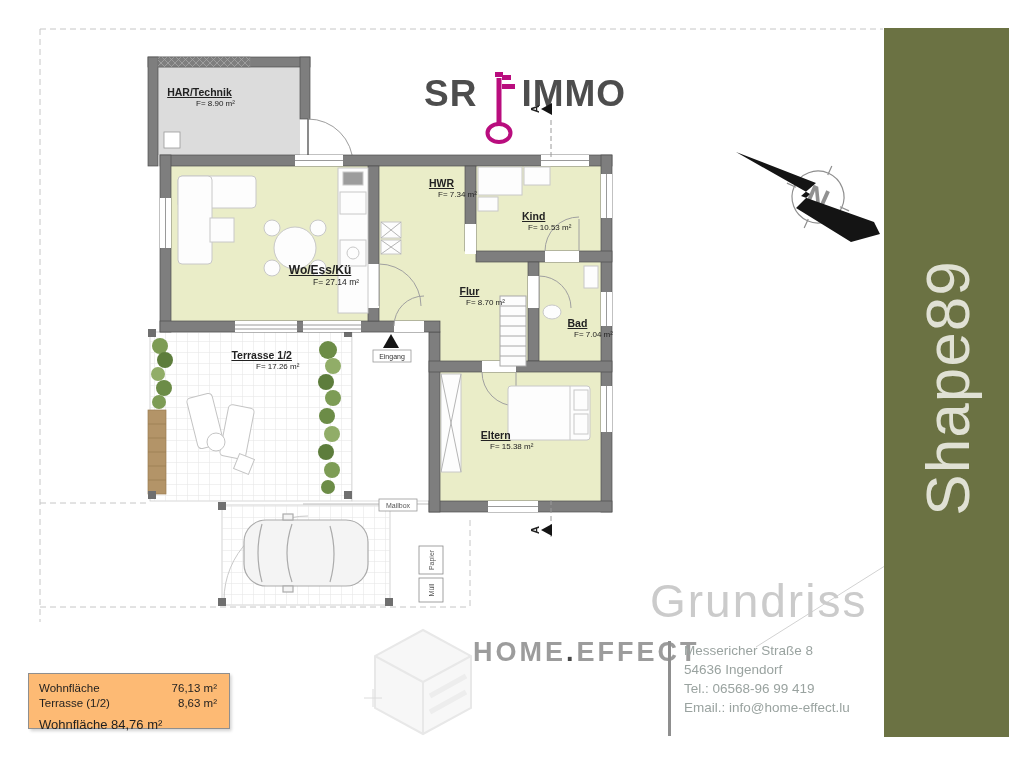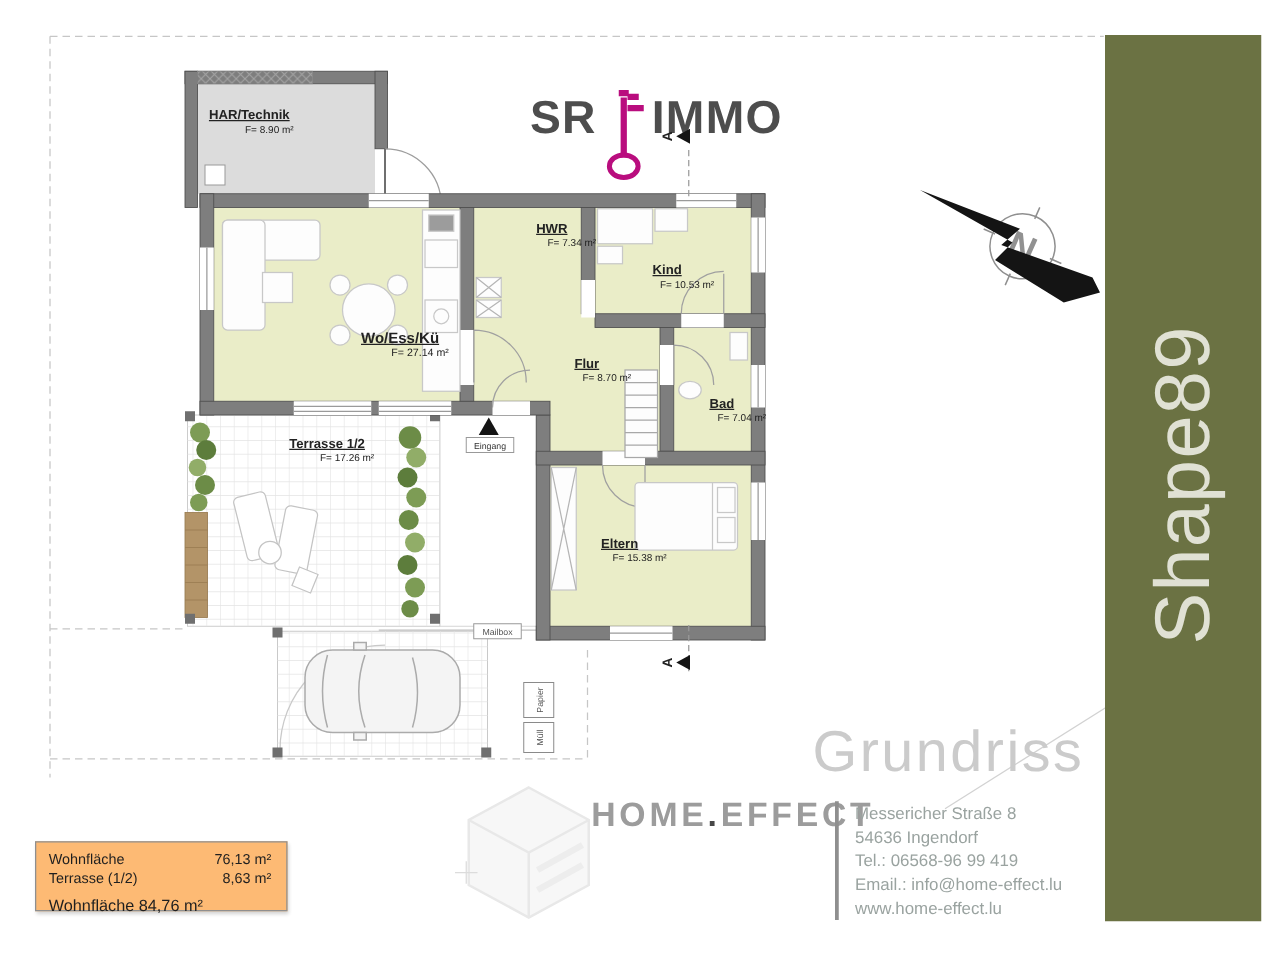--- a/index.html
+++ b/index.html
@@ -351,21 +351,20 @@
 
 <div id="grundriss" class="overlay">Grundriss</div>
 
 <div id="brand" class="overlay"><span>HOME</span><span class="dot">.</span><span>EFFECT</span></div>
 <div id="divider" class="overlay"></div>
 <div id="contact" class="overlay">
   <div>Messericher Straße 8</div>
   <div>54636 Ingendorf</div>
   <div>Tel.: 06568-96 99 419</div>
   <div>Email.: info@home-effect.lu</div>
-  <div>www.home-effect.lu</div>
 </div>
 
 <div id="summary" class="overlay">
   <div class="row">
     <span>Wohnfläche</span>
     <span>76,13 m²</span>
   </div>
   <div class="row">
     <span>Terrasse (1/2)</span>
     <span>8,63 m²</span>

